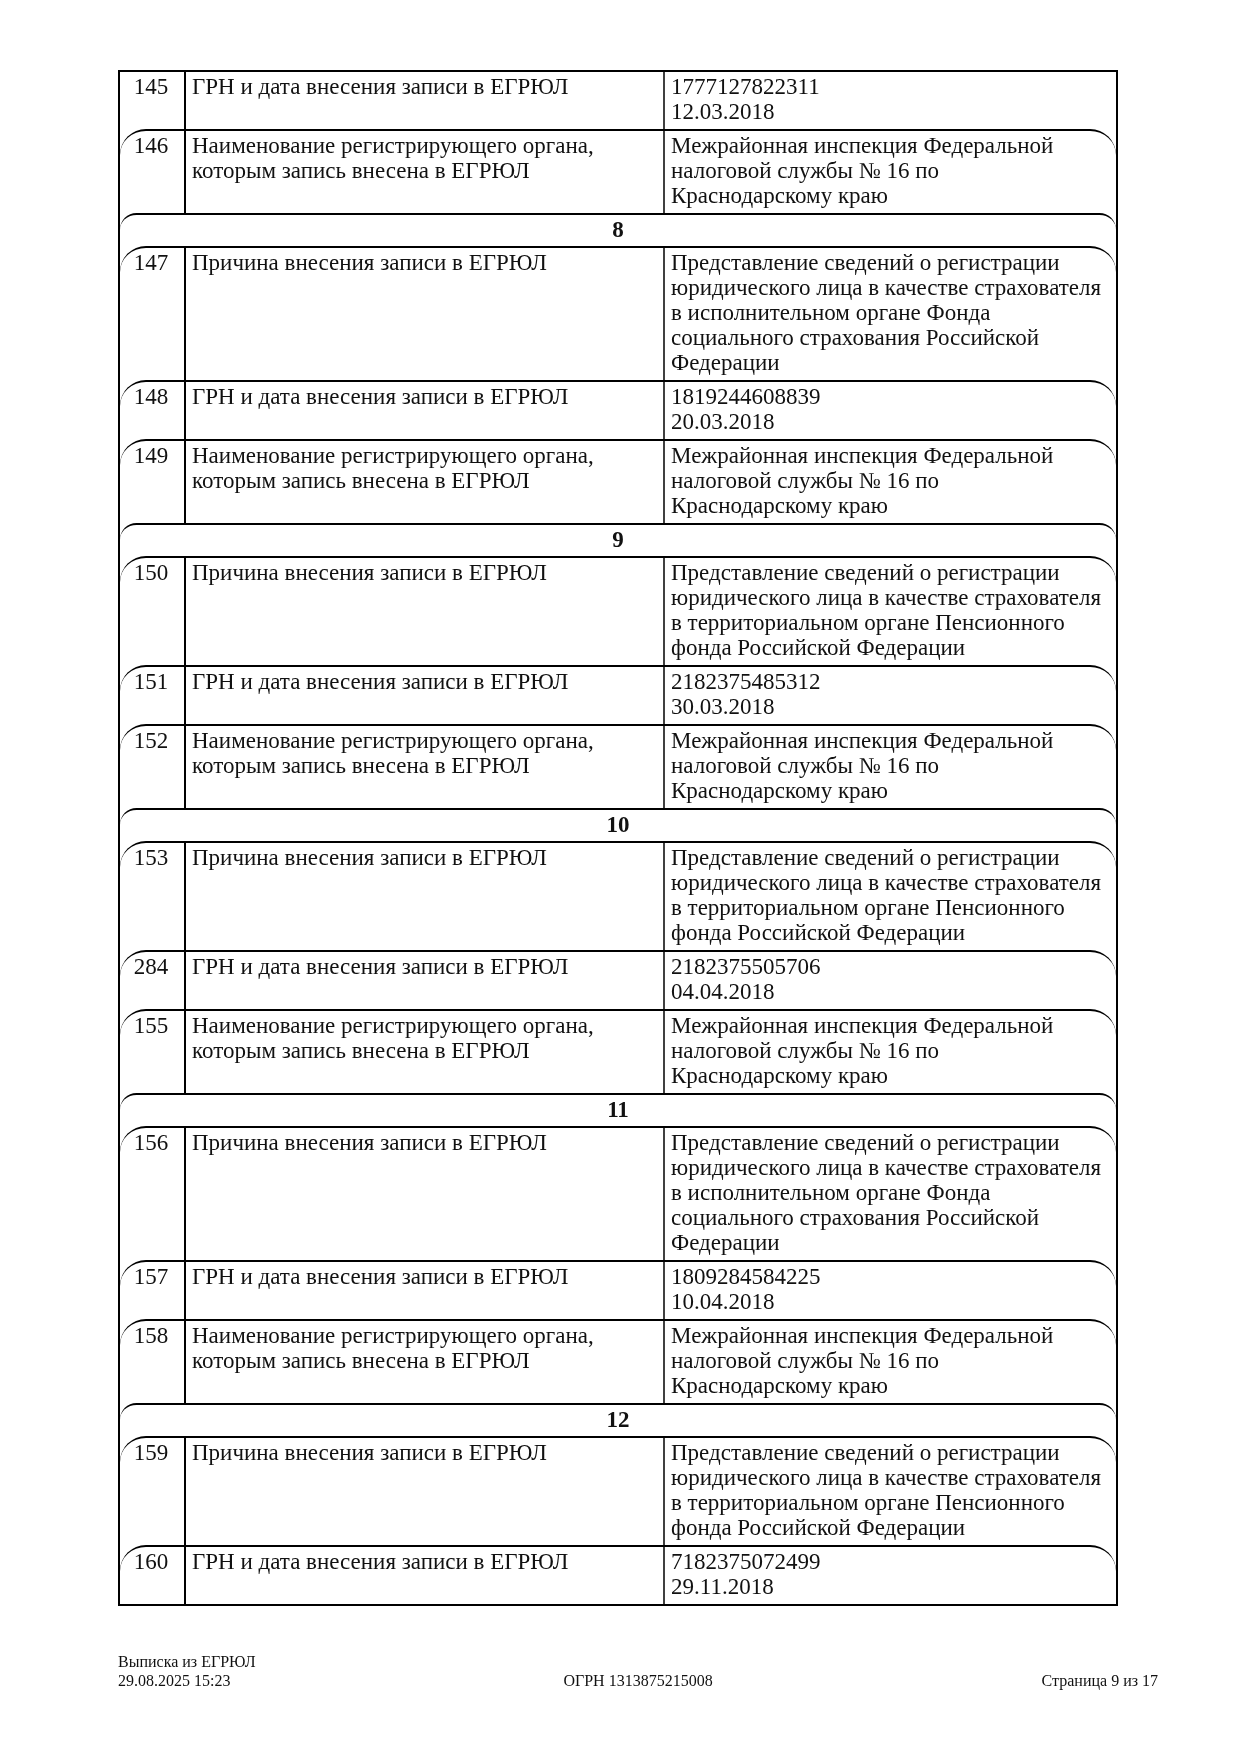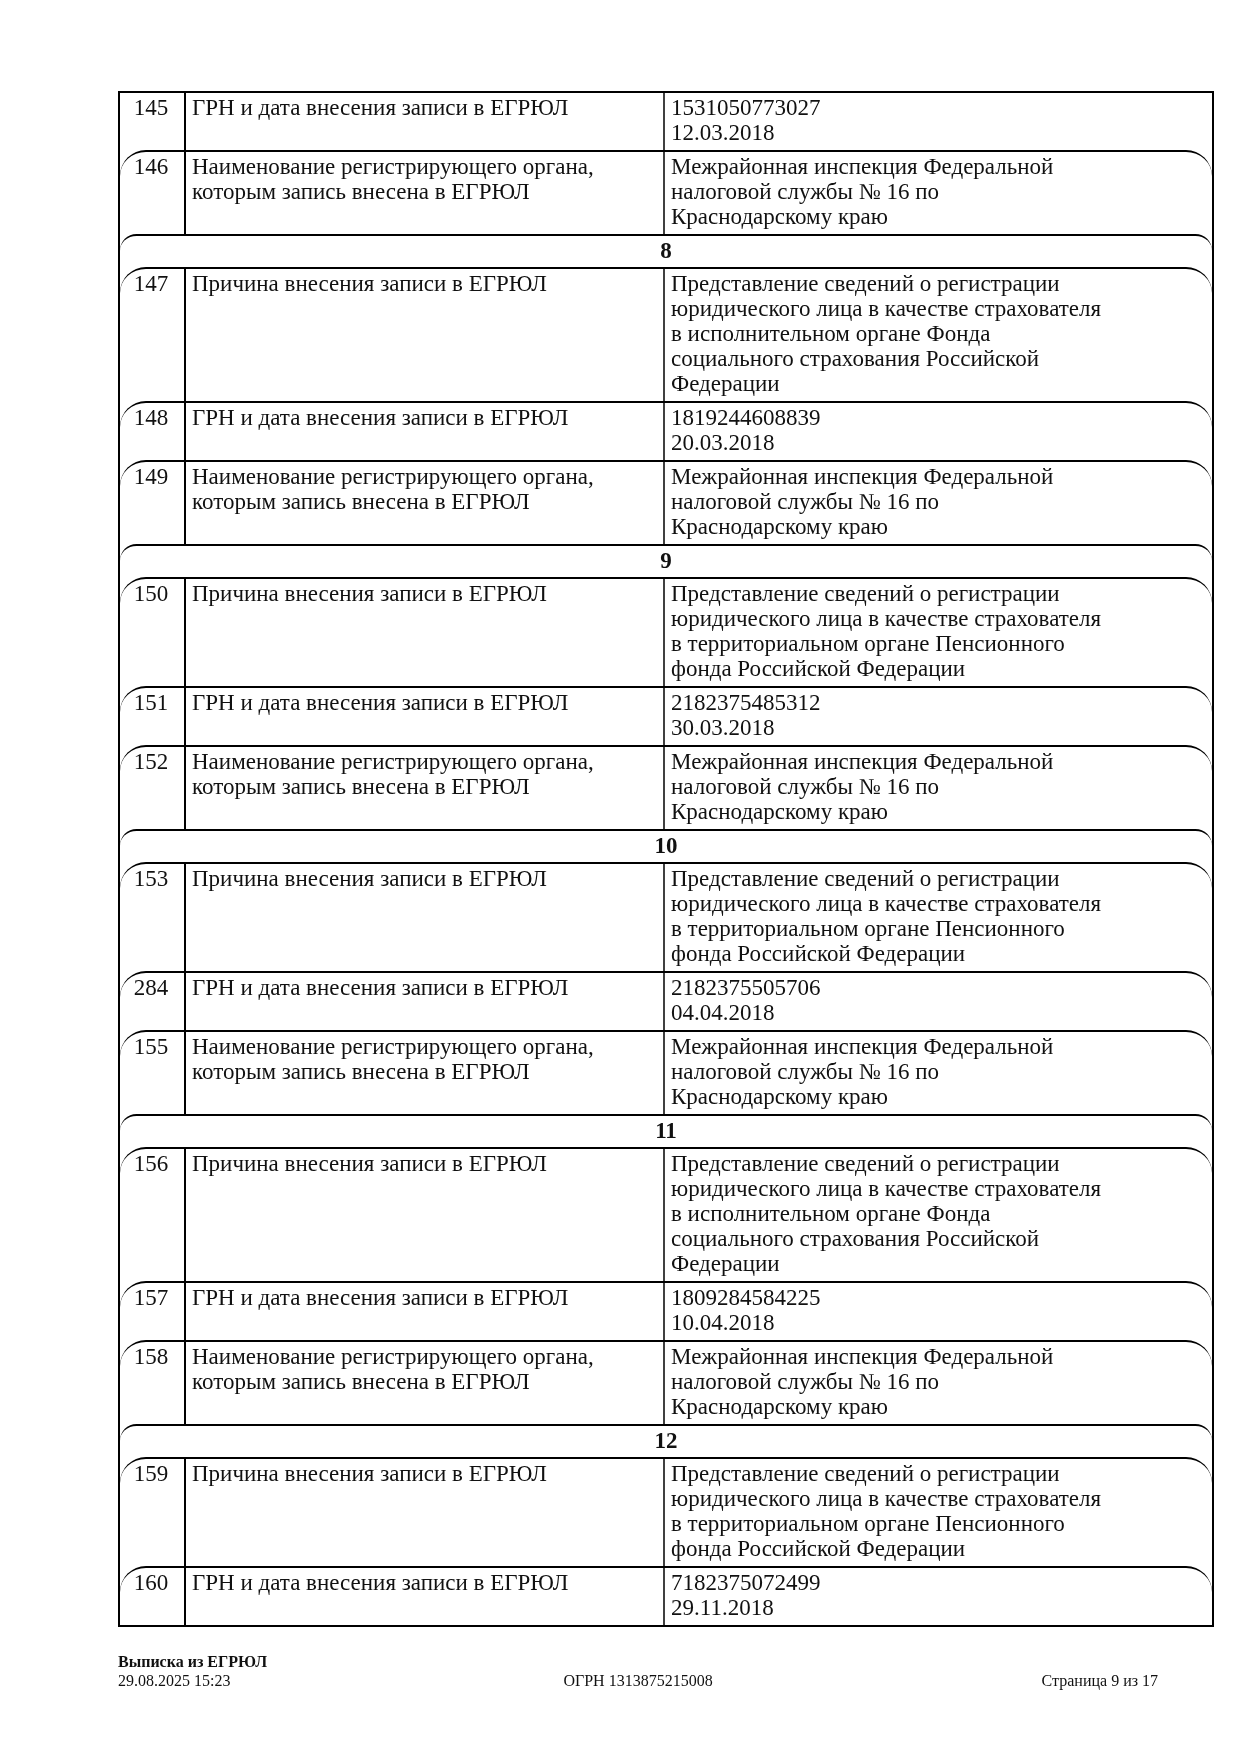--- a/index.html
+++ b/index.html
@@ -12,22 +12,22 @@
   .page {
     position: relative;
     width: 1240px;
     height: 1755px;
     background: #ffffff;
     overflow: hidden;
   }
   .doc-table {
     position: absolute;
     left: 118px;
-    top: 91px;
-    width: 1096px;
+    top: 70px;
+    width: 1000px;
     border: 2px solid #000000;
     box-sizing: border-box;
     font-size: 23px;
     line-height: 25px;
   }
   .row { display: flex; }
   .row + .row { border-top: 2px solid #000000; border-radius: 26px; }
   .row.section {
     display: block;
     text-align: center;
@@ -56,35 +56,35 @@
     top: 1652px;
     width: 1040px;
     display: flex;
     align-items: flex-end;
     font-size: 16px;
     line-height: 19px;
   }
   .f-left  { flex: 1 1 0; text-align: left; }
   .f-center{ flex: 1 1 0; text-align: center; }
   .f-right { flex: 1 1 0; text-align: right; }
-  .f-title { font-weight: bold; }
+  .f-title { font-weight: normal; }
 </style>
 </head>
 <body>
 
 <div class="page">
 
   <div class="doc-table">
       <div class="row entry">
         <div class="cell num">145</div>
         <div class="cell label">
           <div>ГРН и дата внесения записи в ЕГРЮЛ</div>
         </div>
         <div class="cell value">
-          <div>1531050773027</div>
+          <div>1777127822311</div>
           <div>12.03.2018</div>
         </div>
       </div>
       <div class="row entry">
         <div class="cell num">146</div>
         <div class="cell label">
           <div>Наименование регистрирующего органа,</div>
           <div>которым запись внесена в ЕГРЮЛ</div>
         </div>
         <div class="cell value">

